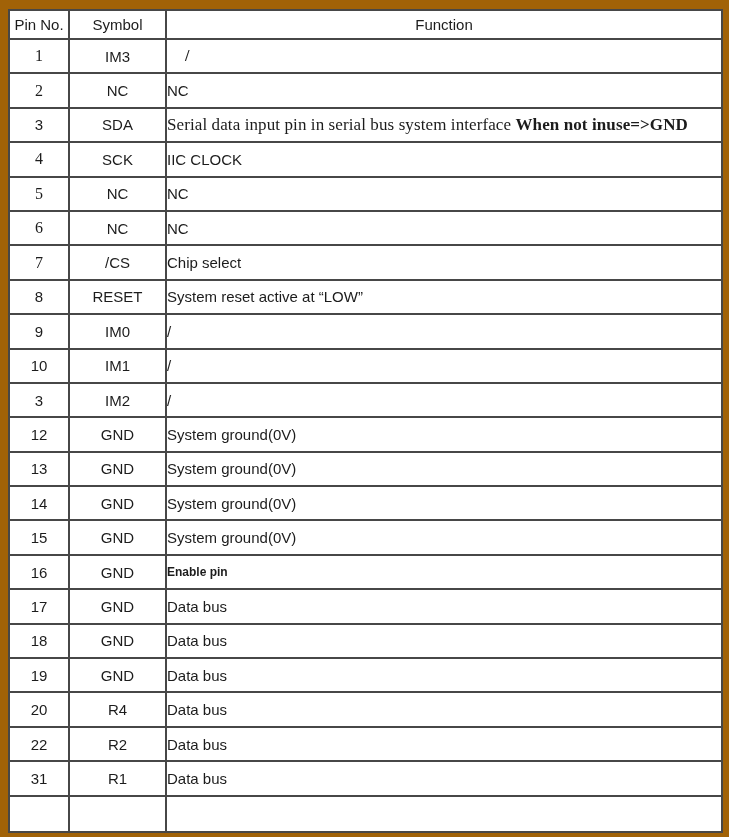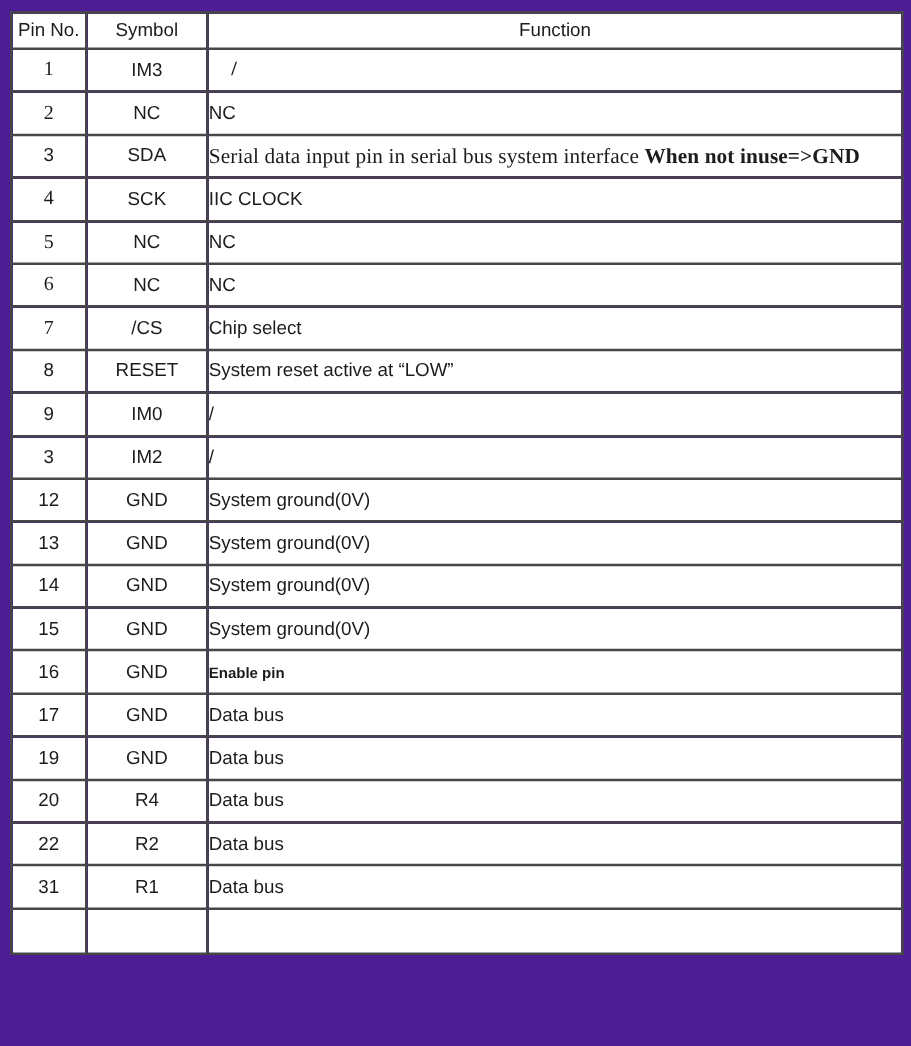--- a/index.html
+++ b/index.html
@@ -7,21 +7,21 @@
     padding: 0;
     background: #ffffff;
     width: 729px;
     height: 837px;
     overflow: hidden;
   }
   .page {
     position: relative;
     width: 729px;
     height: 837px;
-    background: #4c1d95;
+    background: #a16207;
     overflow: hidden;
   }
   table.pin-table {
     position: absolute;
     left: 8px;
     top: 9px;
     width: 715px;
     border-collapse: collapse;
     table-layout: fixed;
     font-family: "Liberation Sans", sans-serif;
@@ -121,20 +121,25 @@
         <td class="pin">8</td>
         <td class="sym">RESET</td>
         <td class="fn">System reset active at “LOW”</td>
       </tr>
       <tr>
         <td class="pin">9</td>
         <td class="sym">IM0</td>
         <td class="fn">/</td>
       </tr>
       <tr>
+        <td class="pin">10</td>
+        <td class="sym">IM1</td>
+        <td class="fn">/</td>
+      </tr>
+      <tr>
         <td class="pin">3</td>
         <td class="sym">IM2</td>
         <td class="fn">/</td>
       </tr>
       <tr>
         <td class="pin">12</td>
         <td class="sym">GND</td>
         <td class="fn">System ground(0V)</td>
       </tr>
       <tr>
@@ -152,20 +157,25 @@
         <td class="sym">GND</td>
         <td class="fn">System ground(0V)</td>
       </tr>
       <tr>
         <td class="pin">16</td>
         <td class="sym">GND</td>
         <td class="fn bold-small">Enable pin</td>
       </tr>
       <tr>
         <td class="pin">17</td>
+        <td class="sym">GND</td>
+        <td class="fn">Data bus</td>
+      </tr>
+      <tr>
+        <td class="pin">18</td>
         <td class="sym">GND</td>
         <td class="fn">Data bus</td>
       </tr>
       <tr>
         <td class="pin">19</td>
         <td class="sym">GND</td>
         <td class="fn">Data bus</td>
       </tr>
       <tr>
         <td class="pin">20</td>

